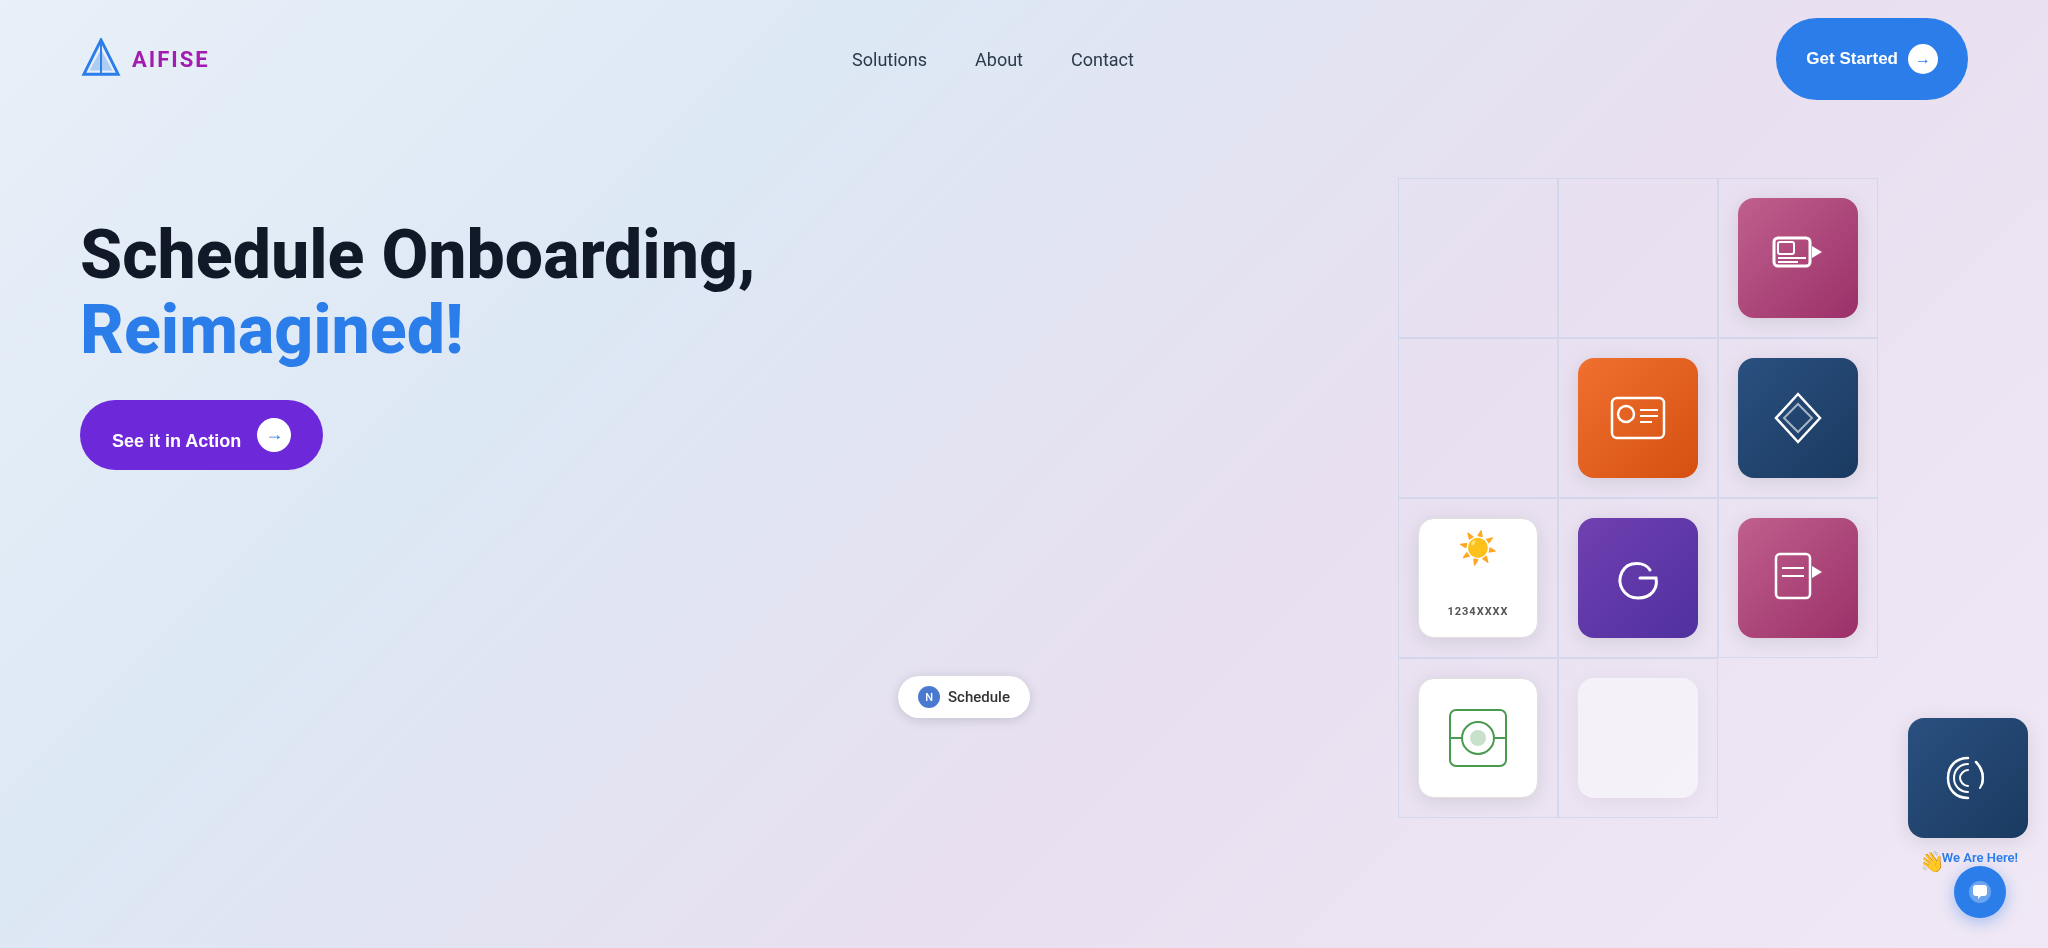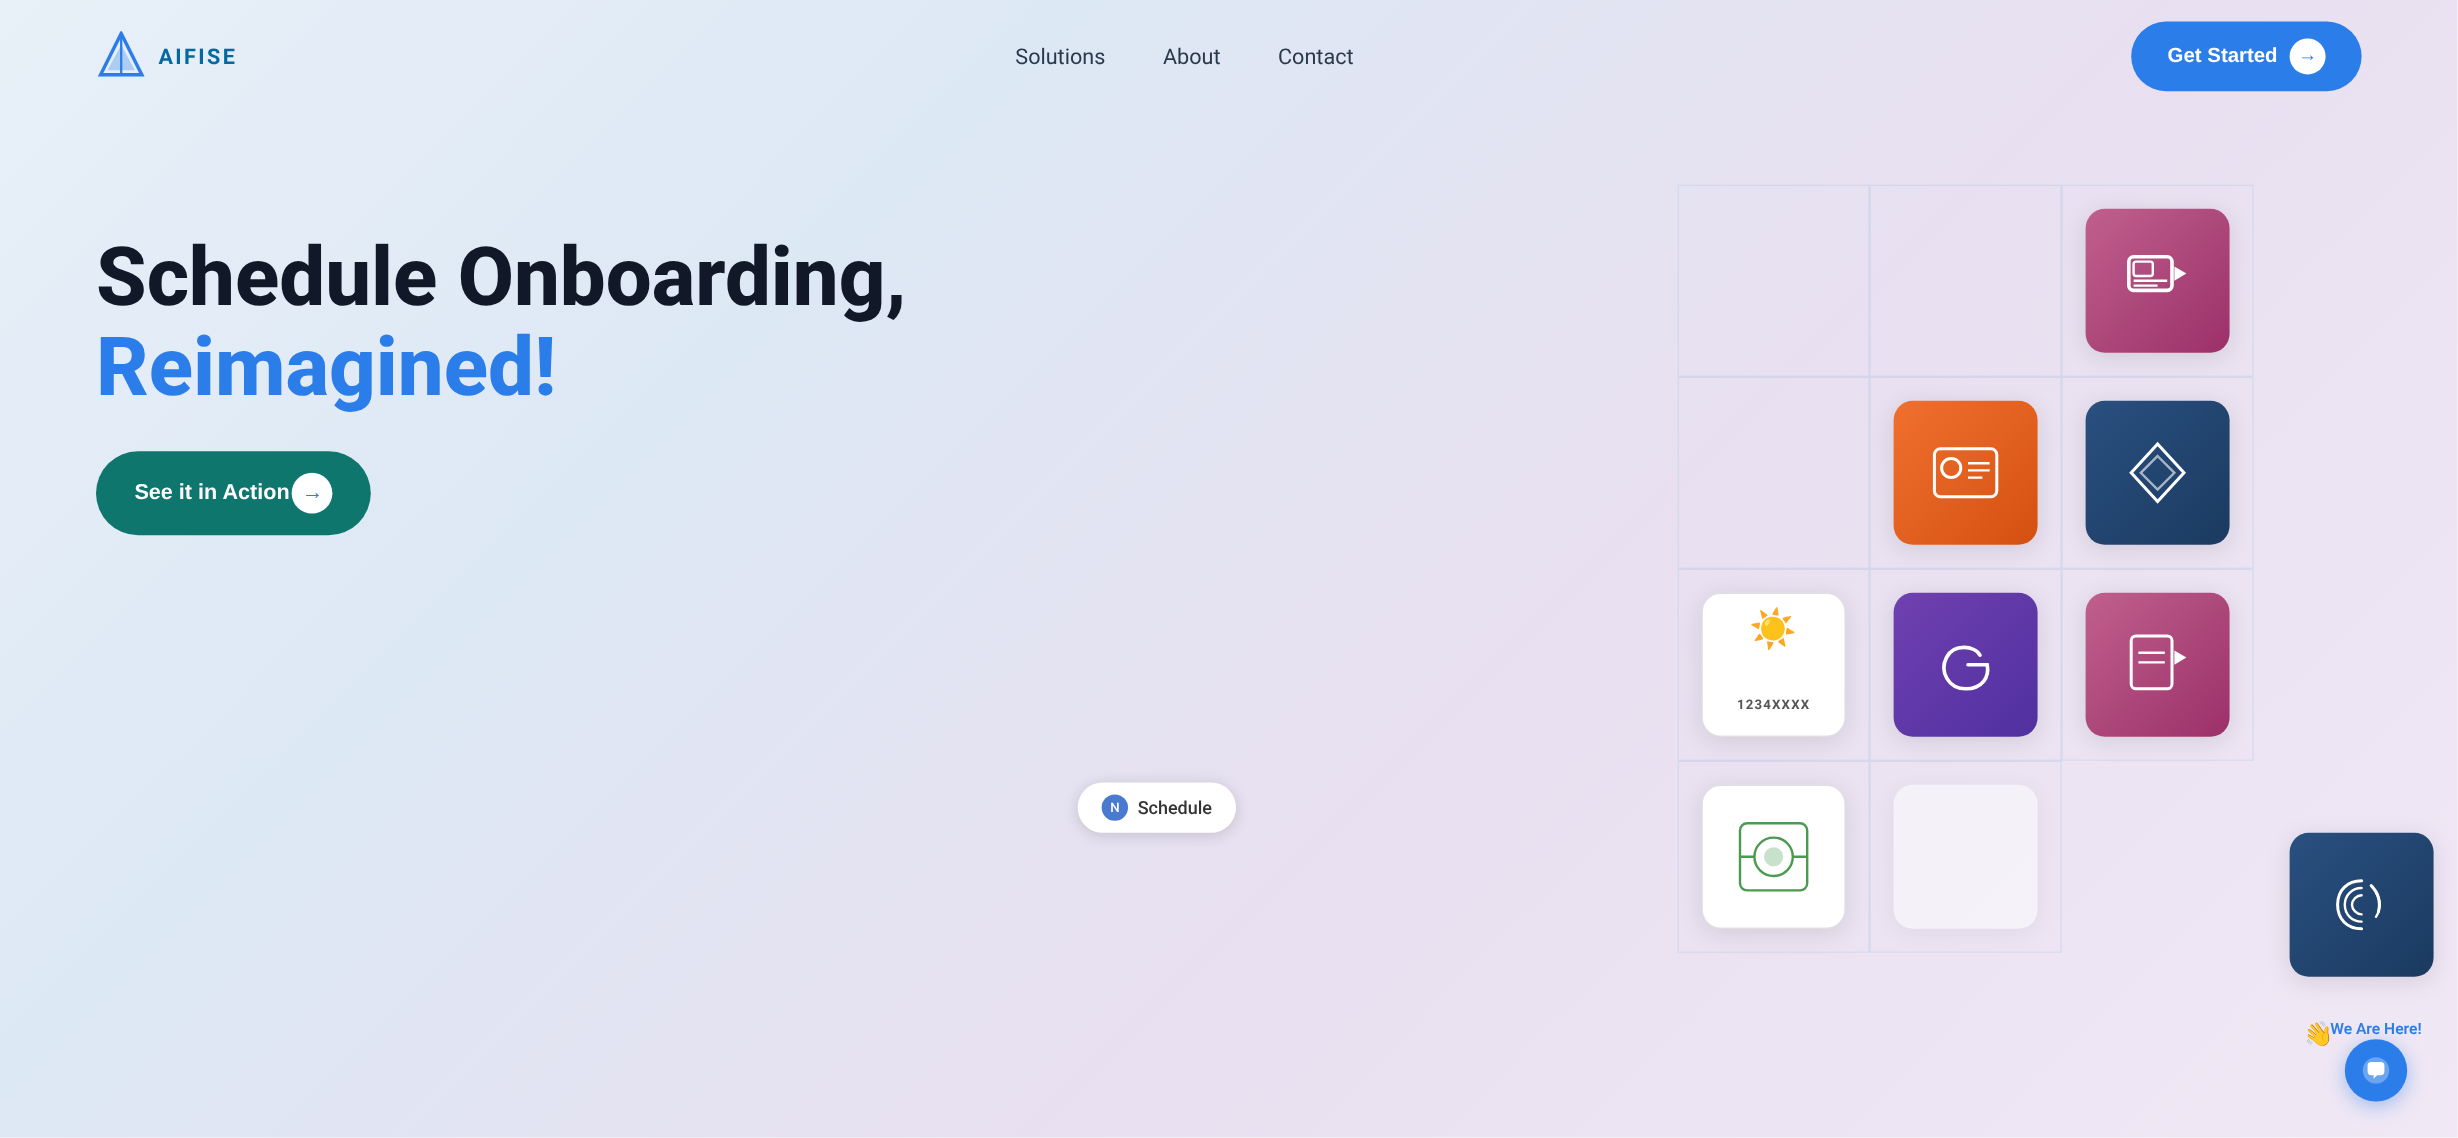--- a/index.html
+++ b/index.html
@@ -17,43 +17,43 @@
       justify-content: space-between;
       padding: 18px 80px;
       background: transparent;
     }
     .logo-area {
       display: flex;
       align-items: center;
       gap: 10px;
     }
     .logo-text {
-      font-size: 18px;
+      font-size: 22px;
       font-weight: 700;
-      color: #0369a1;
+      color: #a21caf;
       letter-spacing: 2px;
     }
     .nav-links {
       display: flex;
       gap: 48px;
       align-items: center;
     }
     .nav-link {
       font-size: 18px;
       color: #2a3a4a;
       text-decoration: none;
       cursor: pointer;
       font-weight: 400;
     }
     .get-started-btn {
       background: #2b7de9;
       color: #fff;
       border: none;
       border-radius: 50px;
-      padding: 14px 30px;
+      padding: 26px 30px;
       font-size: 17px;
       font-weight: 600;
       cursor: pointer;
       display: flex;
       align-items: center;
       gap: 10px;
     }
     .get-started-btn .arrow-circle {
       background: #fff;
       border-radius: 50%;
@@ -94,31 +94,31 @@
       margin-bottom: 32px;
     }
     .hero-subtitle {
       font-size: 22px;
       color: #3a4a5a;
       line-height: 1.5;
       margin-bottom: 50px;
       max-width: 560px;
     }
     .see-action-btn {
-      background: #0f766e;
+      background: #6d28d9;
       color: #fff;
       border: none;
       border-radius: 50px;
       padding: 18px 32px;
       font-size: 18px;
       font-weight: 600;
       cursor: pointer;
       display: inline-flex;
-      align-items: center;
-      gap: 2px;
+      align-items: flex-end;
+      gap: 16px;
     }
     .see-action-btn .arrow-circle {
       background: #fff;
       border-radius: 50%;
       width: 34px;
       height: 34px;
       display: flex;
       align-items: center;
       justify-content: center;
       color: #2b7de9;

